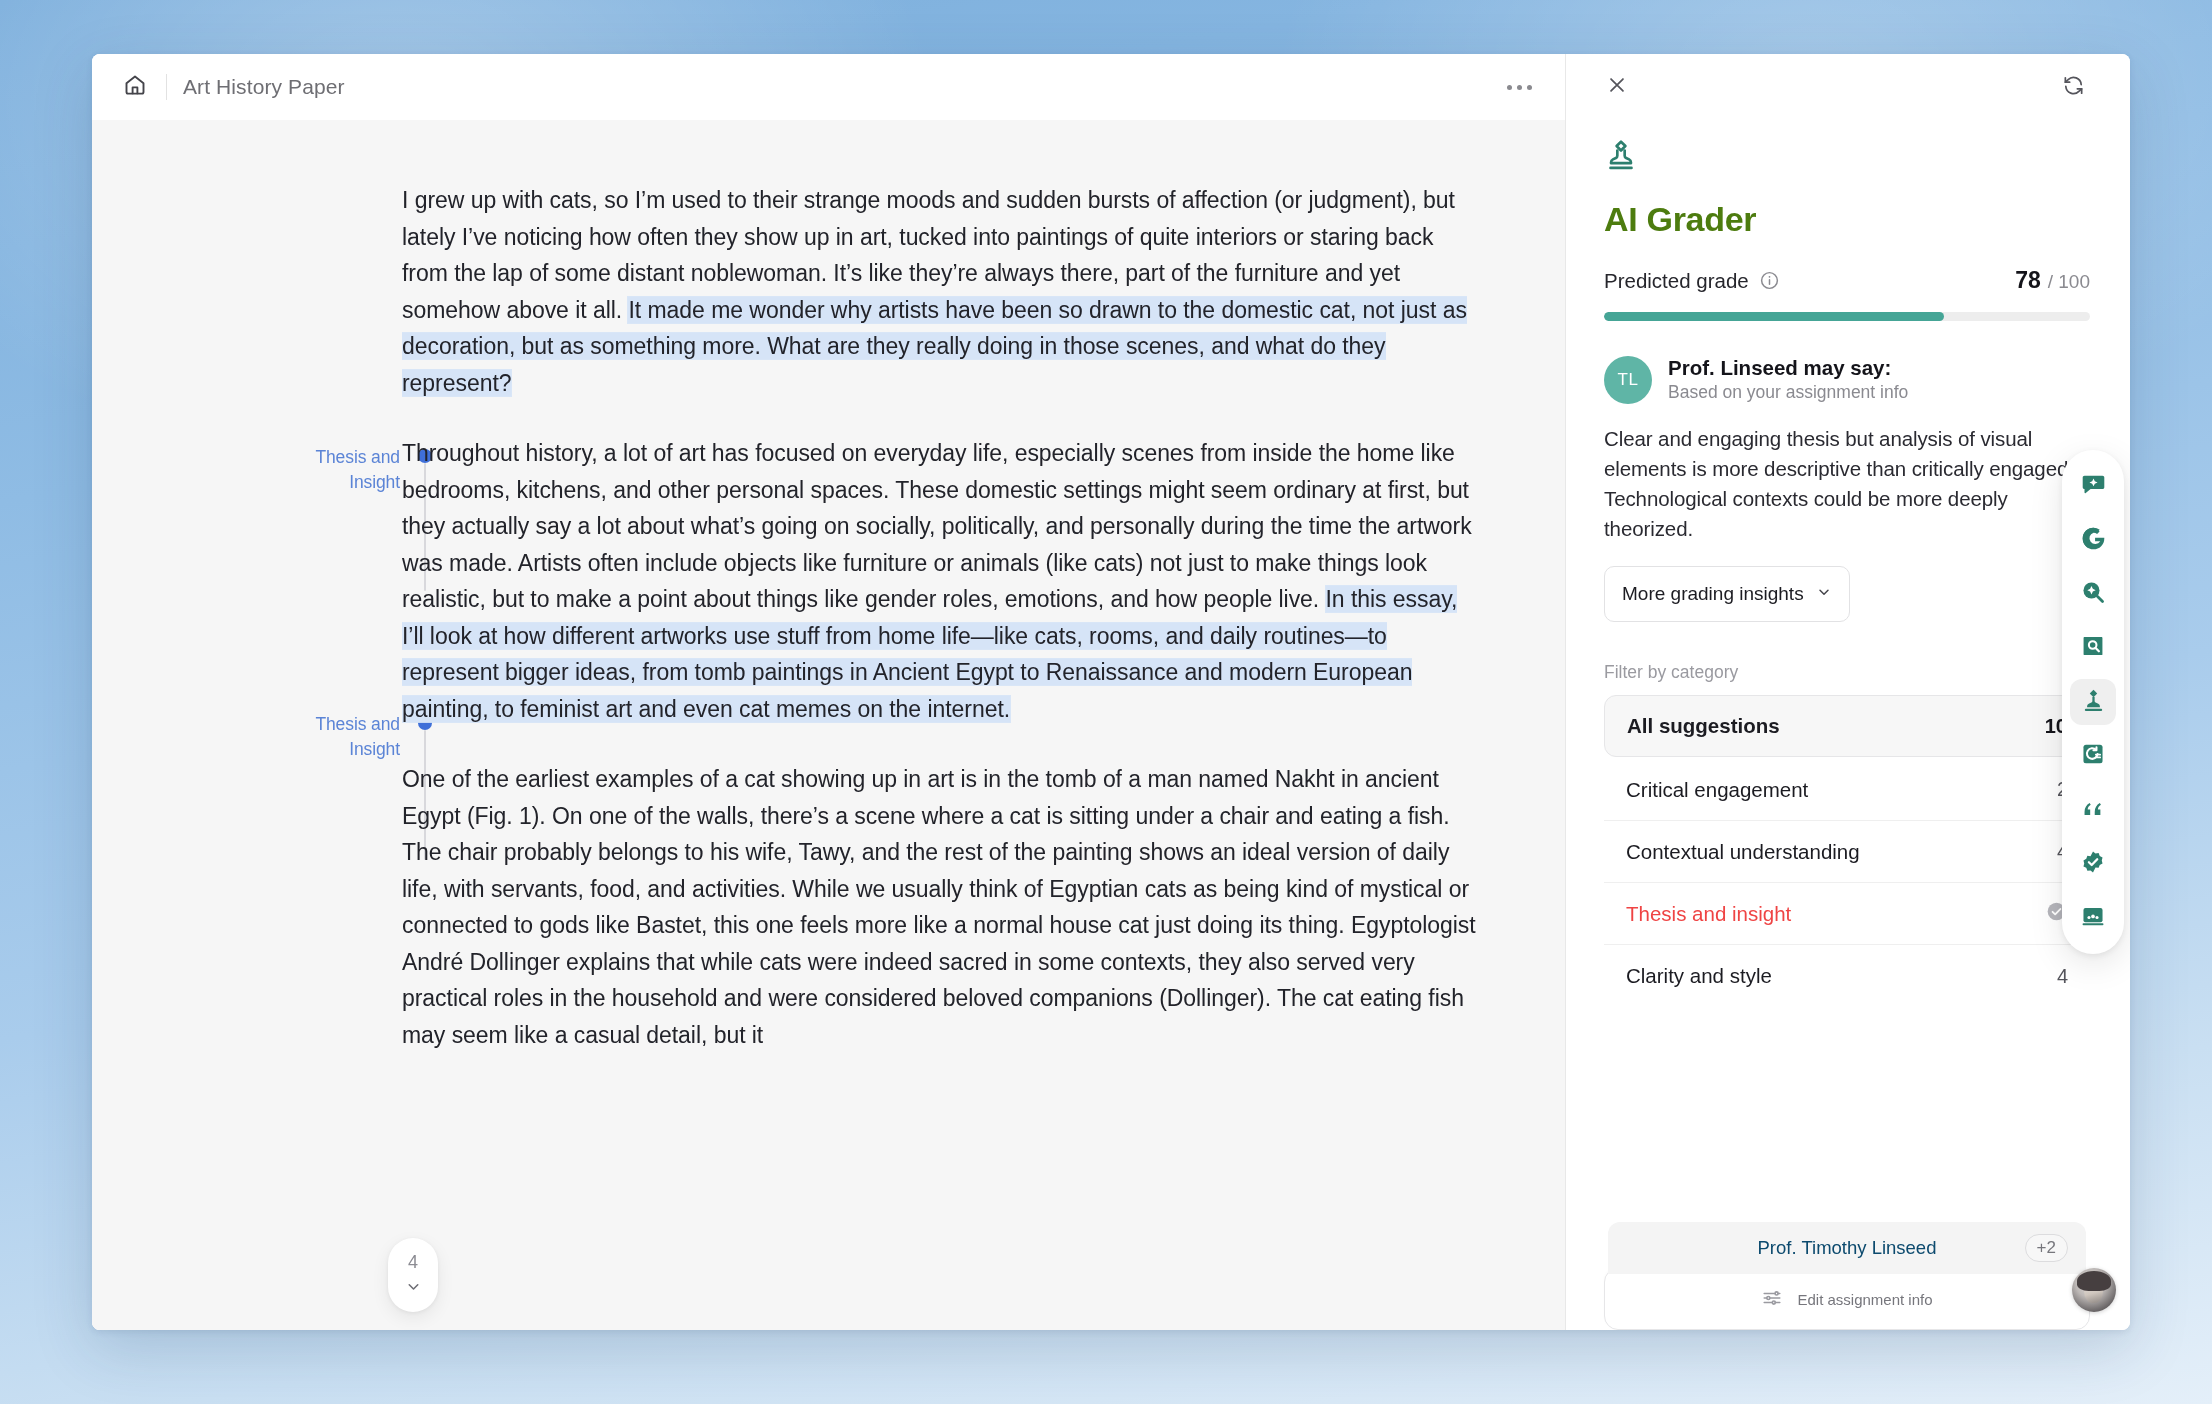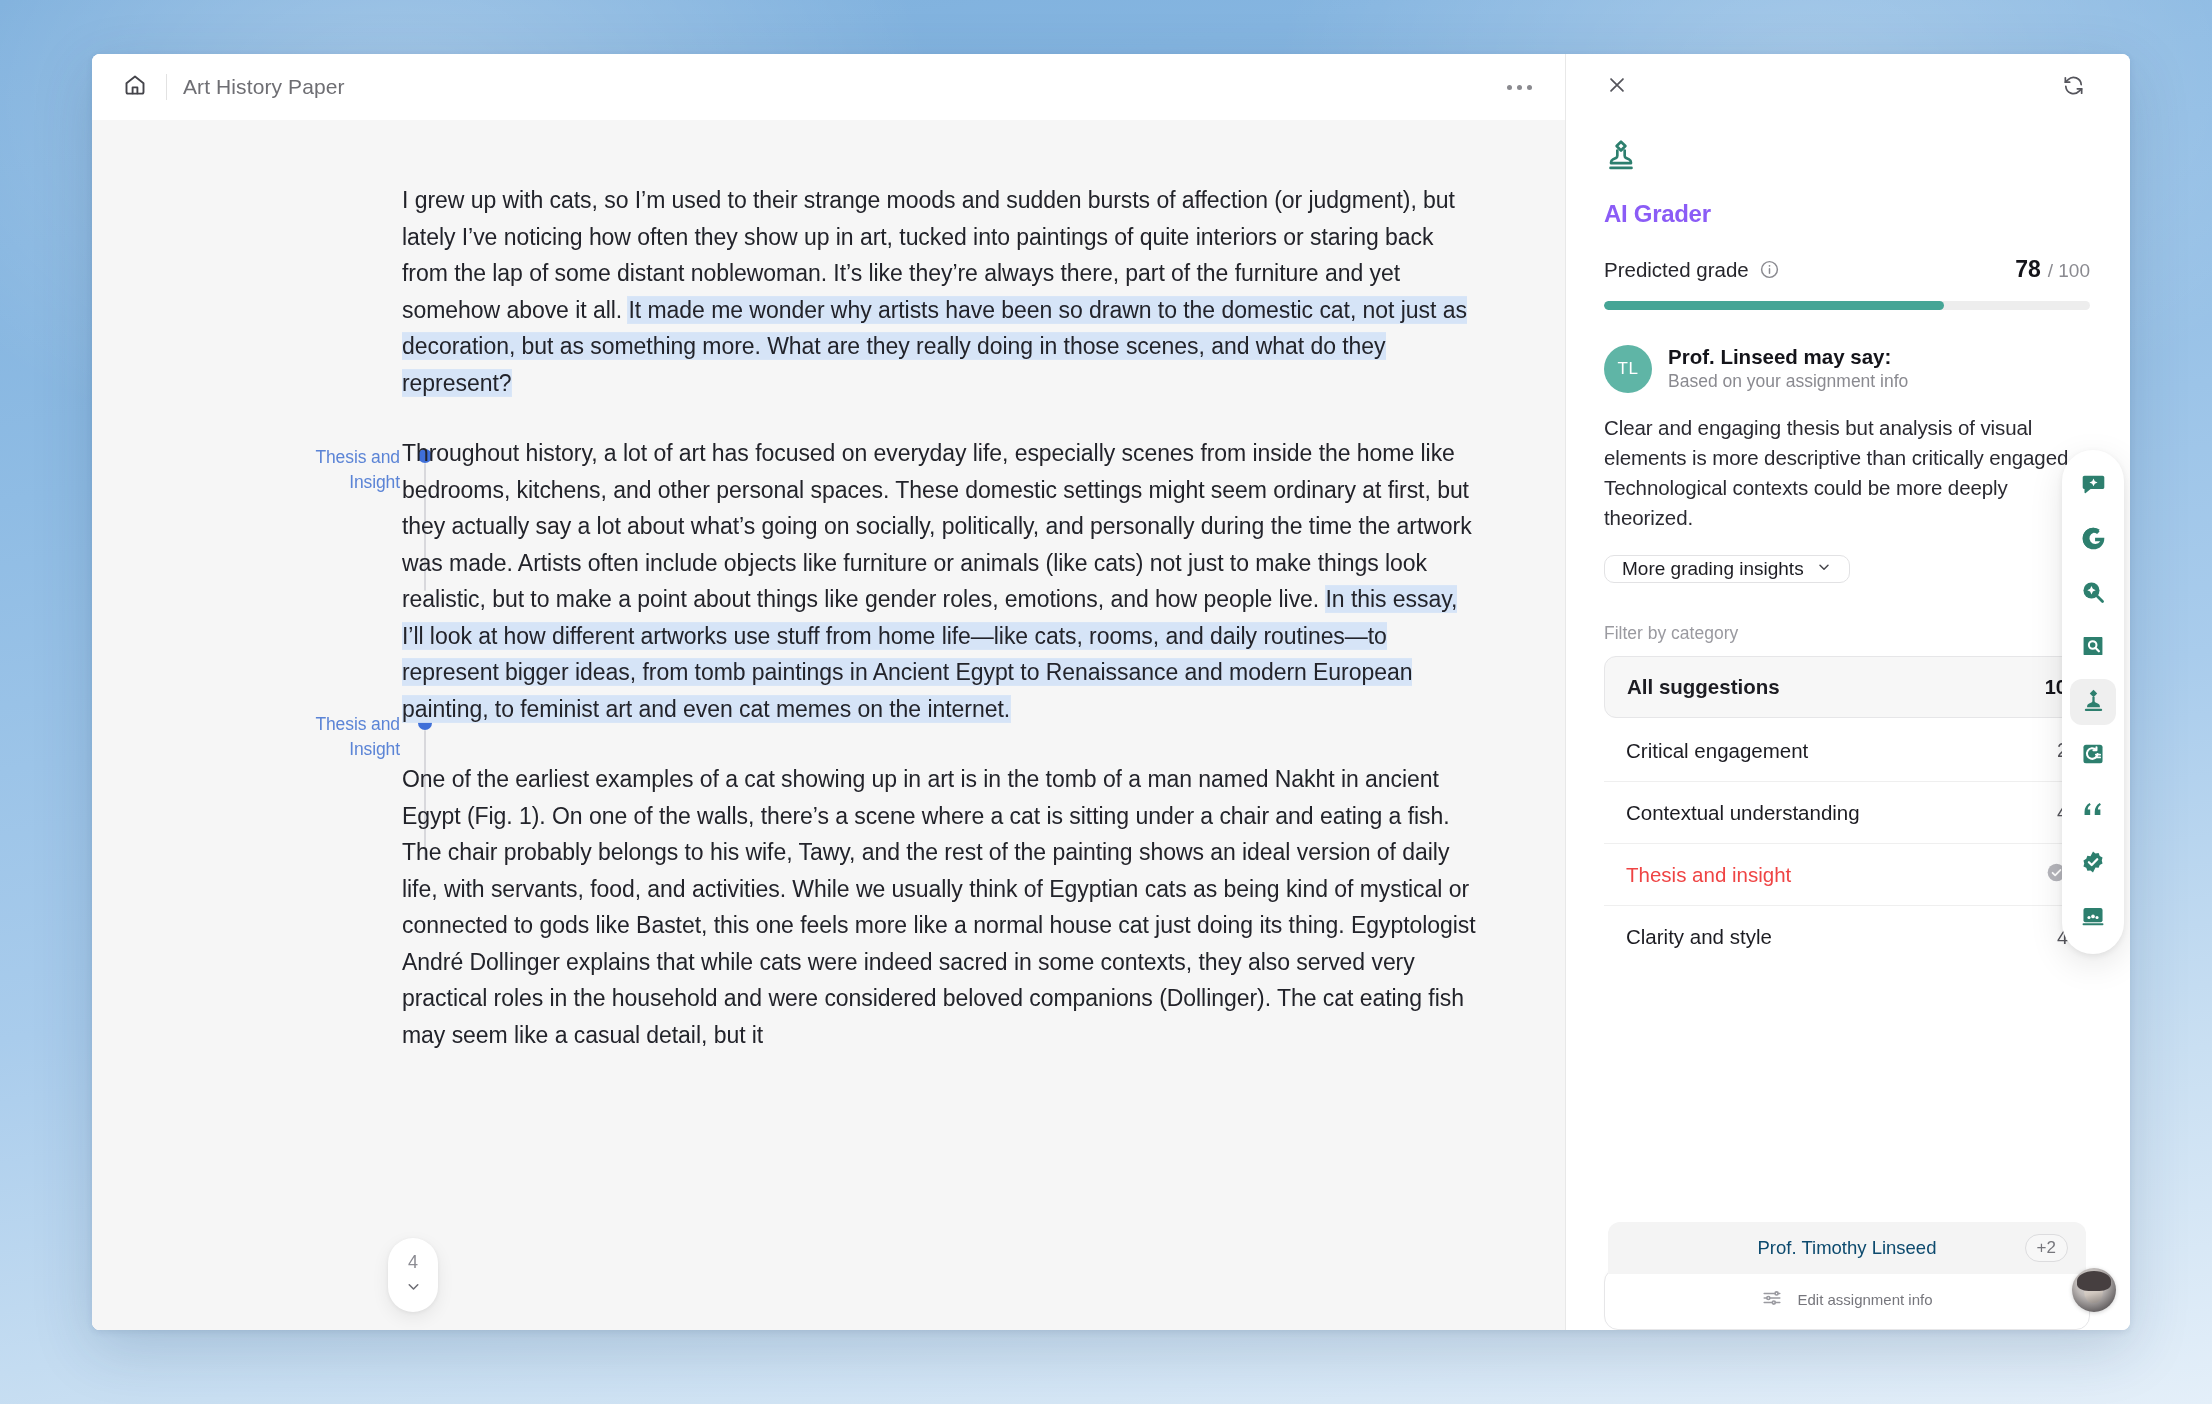--- a/index.html
+++ b/index.html
@@ -220,23 +220,23 @@
   #grader-scroll {
     flex: 1;
     padding: 18px 40px 0 38px;
     overflow: hidden;
     position: relative;
   }
 
   #grader-logo { margin-bottom: 24px; }
 
   #grader-title {
-    font-size: 24px;
+    font-size: 34px;
     font-weight: bold;
-    color: #8b5cf6;
+    color: #4d7c0f;
     letter-spacing: -0.3px;
     margin-bottom: 28px;
   }
 
   #grade-row {
     display: flex;
     align-items: center;
     margin-bottom: 18px;
   }
   #grade-label {
@@ -284,21 +284,21 @@
     letter-spacing: -0.1px;
   }
 
   #more-insights-btn {
     display: inline-flex;
     align-items: center;
     gap: 12px;
     border: 1px solid #E2E2E4;
     background: #FFFFFF;
     border-radius: 10px;
-    padding: 2px 17px;
+    padding: 16px 17px;
     font-size: 19px;
     font-weight: 500;
     color: #1C1C22;
     cursor: pointer;
     margin-bottom: 40px;
   }
 
   
   #filter-heading {
     font-size: 17.5px;

